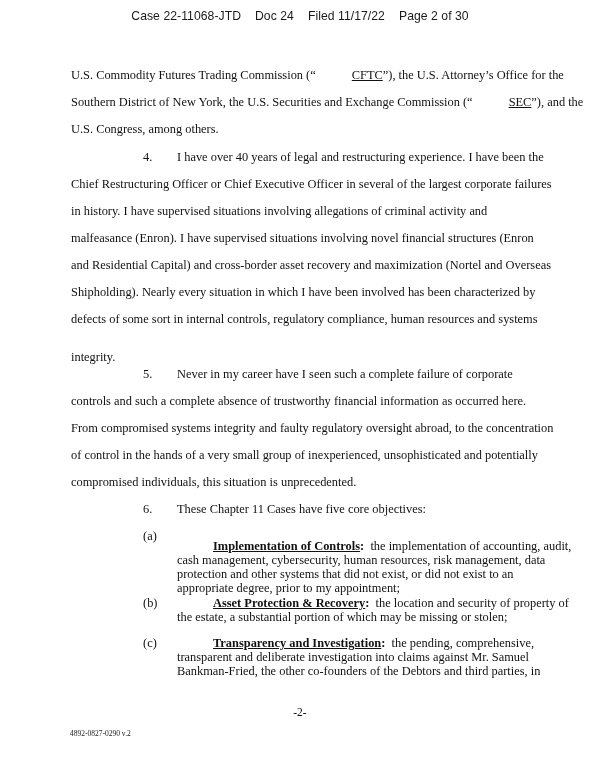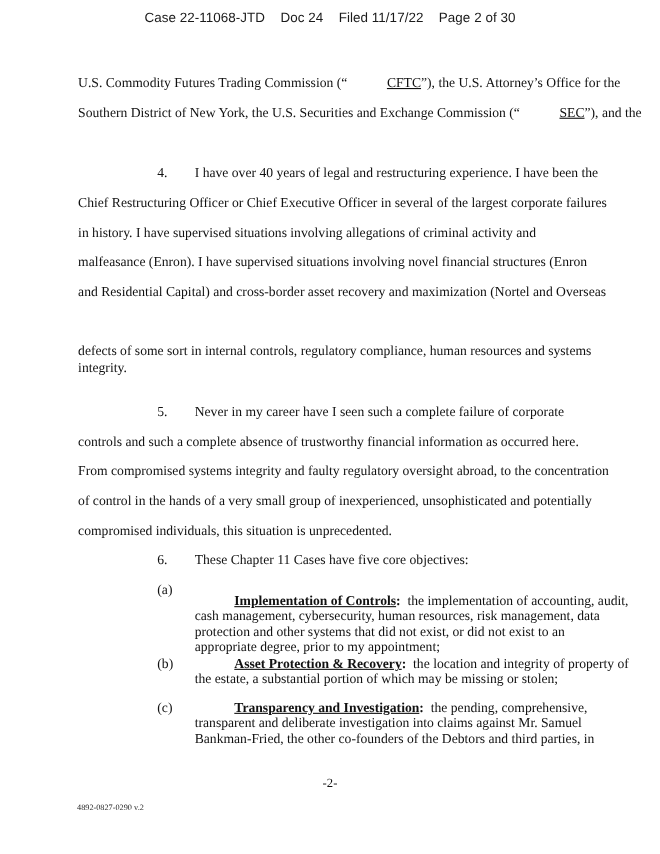--- a/index.html
+++ b/index.html
@@ -95,29 +95,31 @@
   </style>
 </head>
 <body>
 
 <div class="page">
 
   <div class="header"><span>Case 22-11068-JTD</span><span class="gap"></span><span>Doc 24</span><span class="gap"></span><span>Filed 11/17/22</span><span class="gap"></span><span>Page 2 of 30</span></div>
 
   <div class="line" style="top:68px"><span>U.S. Commodity Futures Trading Commission (“</span><span class="u">CFTC</span><span>”), the U.S. Attorney’s Office for the</span></div>
   <div class="line" style="top:95px"><span>Southern District of New York, the U.S. Securities and Exchange Commission (“</span><span class="u">SEC</span><span>”), and the</span></div>
+  <div class="line" style="top:122px">U.S. Congress, among others.</div>
 
   <div class="num" style="top:150px">4.</div>
   <div class="after-num" style="top:150px">I have over 40 years of legal and restructuring experience.  I have been the</div>
   <div class="line" style="top:177px">Chief Restructuring Officer or Chief Executive Officer in several of the largest corporate failures</div>
   <div class="line" style="top:204px">in history.  I have supervised situations involving allegations of criminal activity and</div>
   <div class="line" style="top:258px">and Residential Capital) and cross-border asset recovery and maximization (Nortel and Overseas</div>
   <div class="line" style="top:231px">malfeasance (Enron).  I have supervised situations involving novel financial structures (Enron</div>
+  <div class="line" style="top:285px">Shipholding).  Nearly every situation in which I have been involved has been characterized by</div>
   <div class="line" style="top:312px">defects of some sort in internal controls, regulatory compliance, human resources and systems</div>
-  <div class="line" style="top:327px">integrity.</div>
+  <div class="line" style="top:350px">integrity.</div>
 
   <div class="num" style="top:367px">5.</div>
   <div class="after-num" style="top:367px">Never in my career have I seen such a complete failure of corporate</div>
   <div class="line" style="top:394px">controls and such a complete absence of trustworthy financial information as occurred here.</div>
   <div class="line" style="top:421px">From compromised systems integrity and faulty regulatory oversight abroad, to the concentration</div>
   <div class="line" style="top:448px">of control in the hands of a very small group of inexperienced, unsophisticated and potentially</div>
   <div class="line" style="top:475px">compromised individuals, this situation is unprecedented.</div>
 
   <div class="num" style="top:502px">6.</div>
   <div class="after-num" style="top:502px">These Chapter 11 Cases have five core objectives:</div>
@@ -125,21 +127,21 @@
   <div class="item-label" style="top:529px">(a)</div>
   <div class="item-body" style="top:539px">
     <span class="row"><span class="b u">Implementation of Controls</span><span class="b">:</span>&nbsp; <span>the implementation of accounting, audit,</span></span>
     <span class="row">cash management, cybersecurity, human resources, risk management, data</span>
     <span class="row">protection and other systems that did not exist, or did not exist to an</span>
     <span class="row">appropriate degree, prior to my appointment;</span>
   </div>
 
   <div class="item-label" style="top:596px">(b)</div>
   <div class="item-body" style="top:596px">
-    <span class="row"><span class="b u">Asset Protection &amp; Recovery</span><span class="b">:</span>&nbsp; <span>the location and integrity of property of</span></span>
+    <span class="row"><span class="b u">Asset Protection &amp; Recovery</span><span class="b">:</span>&nbsp; <span>the location and security of property of</span></span>
     <span class="row">the estate, a substantial portion of which may be missing or stolen;</span>
   </div>
 
   <div class="item-label" style="top:636px">(c)</div>
   <div class="item-body" style="top:636px">
     <span class="row"><span class="b u">Transparency and Investigation</span><span class="b">:</span>&nbsp; <span>the pending, comprehensive,</span></span>
     <span class="row">transparent and deliberate investigation into claims against Mr. Samuel</span>
     <span class="row">Bankman-Fried, the other co-founders of the Debtors and third parties, in</span>
   </div>
 

